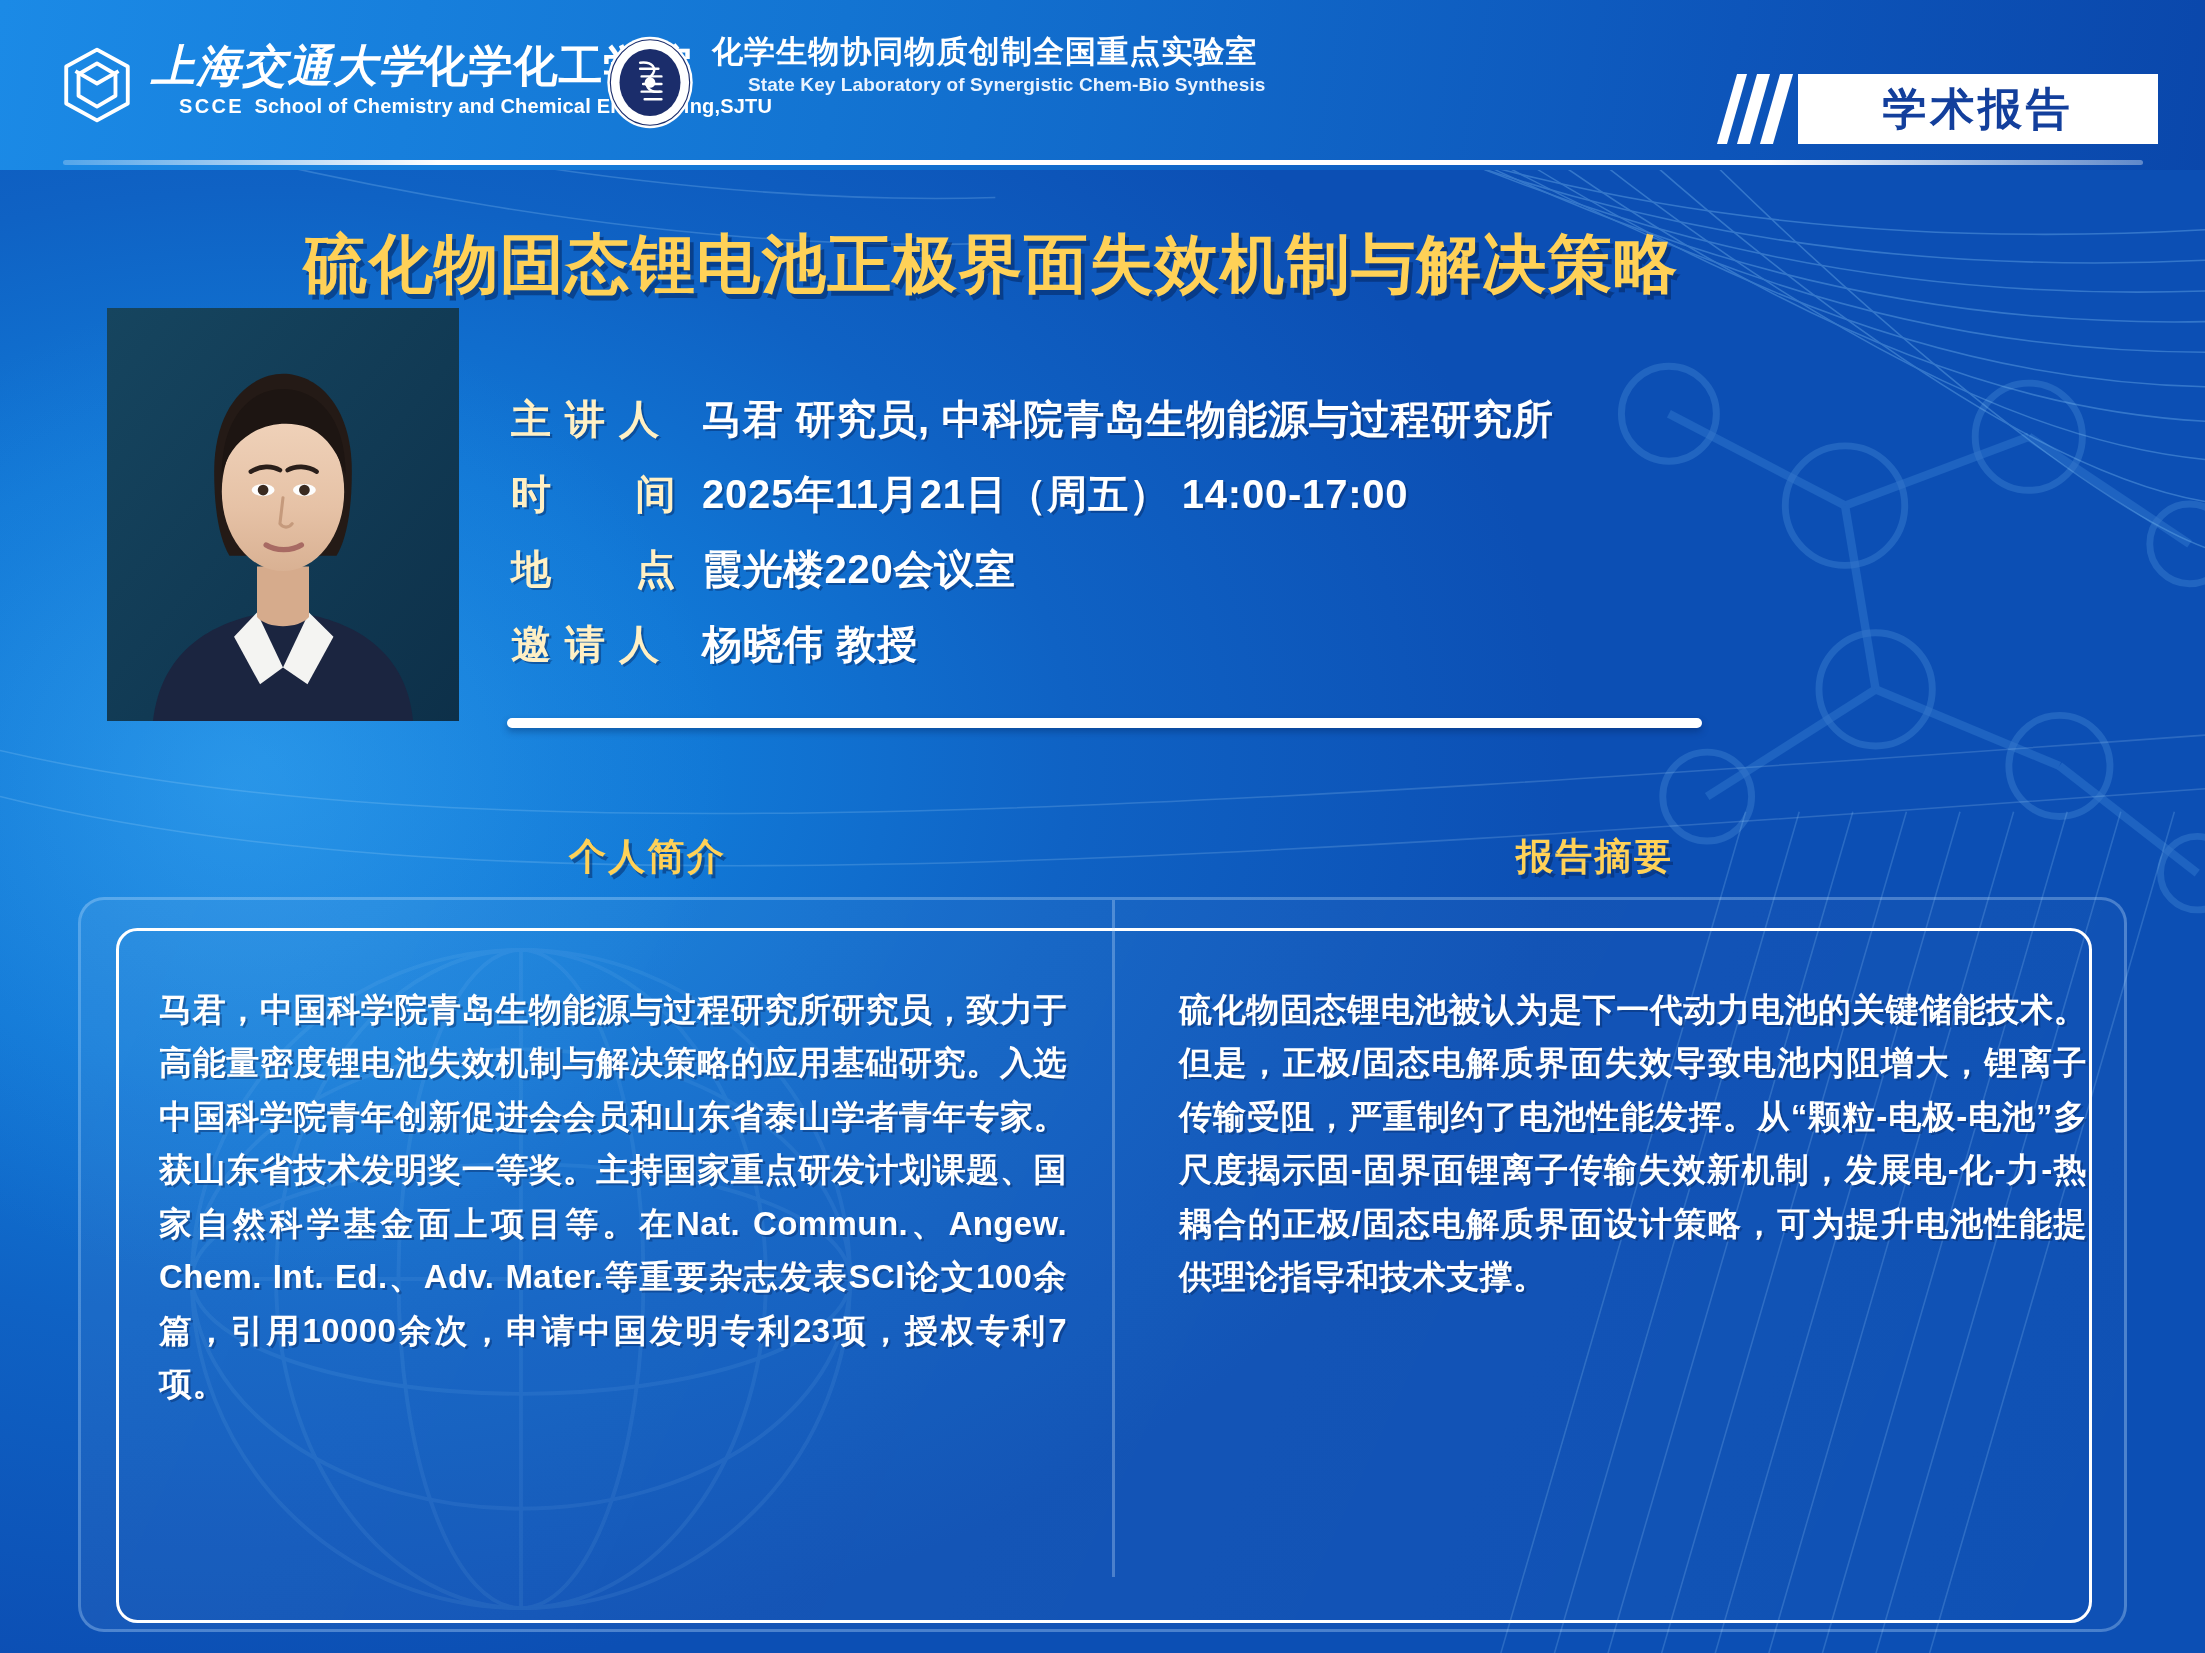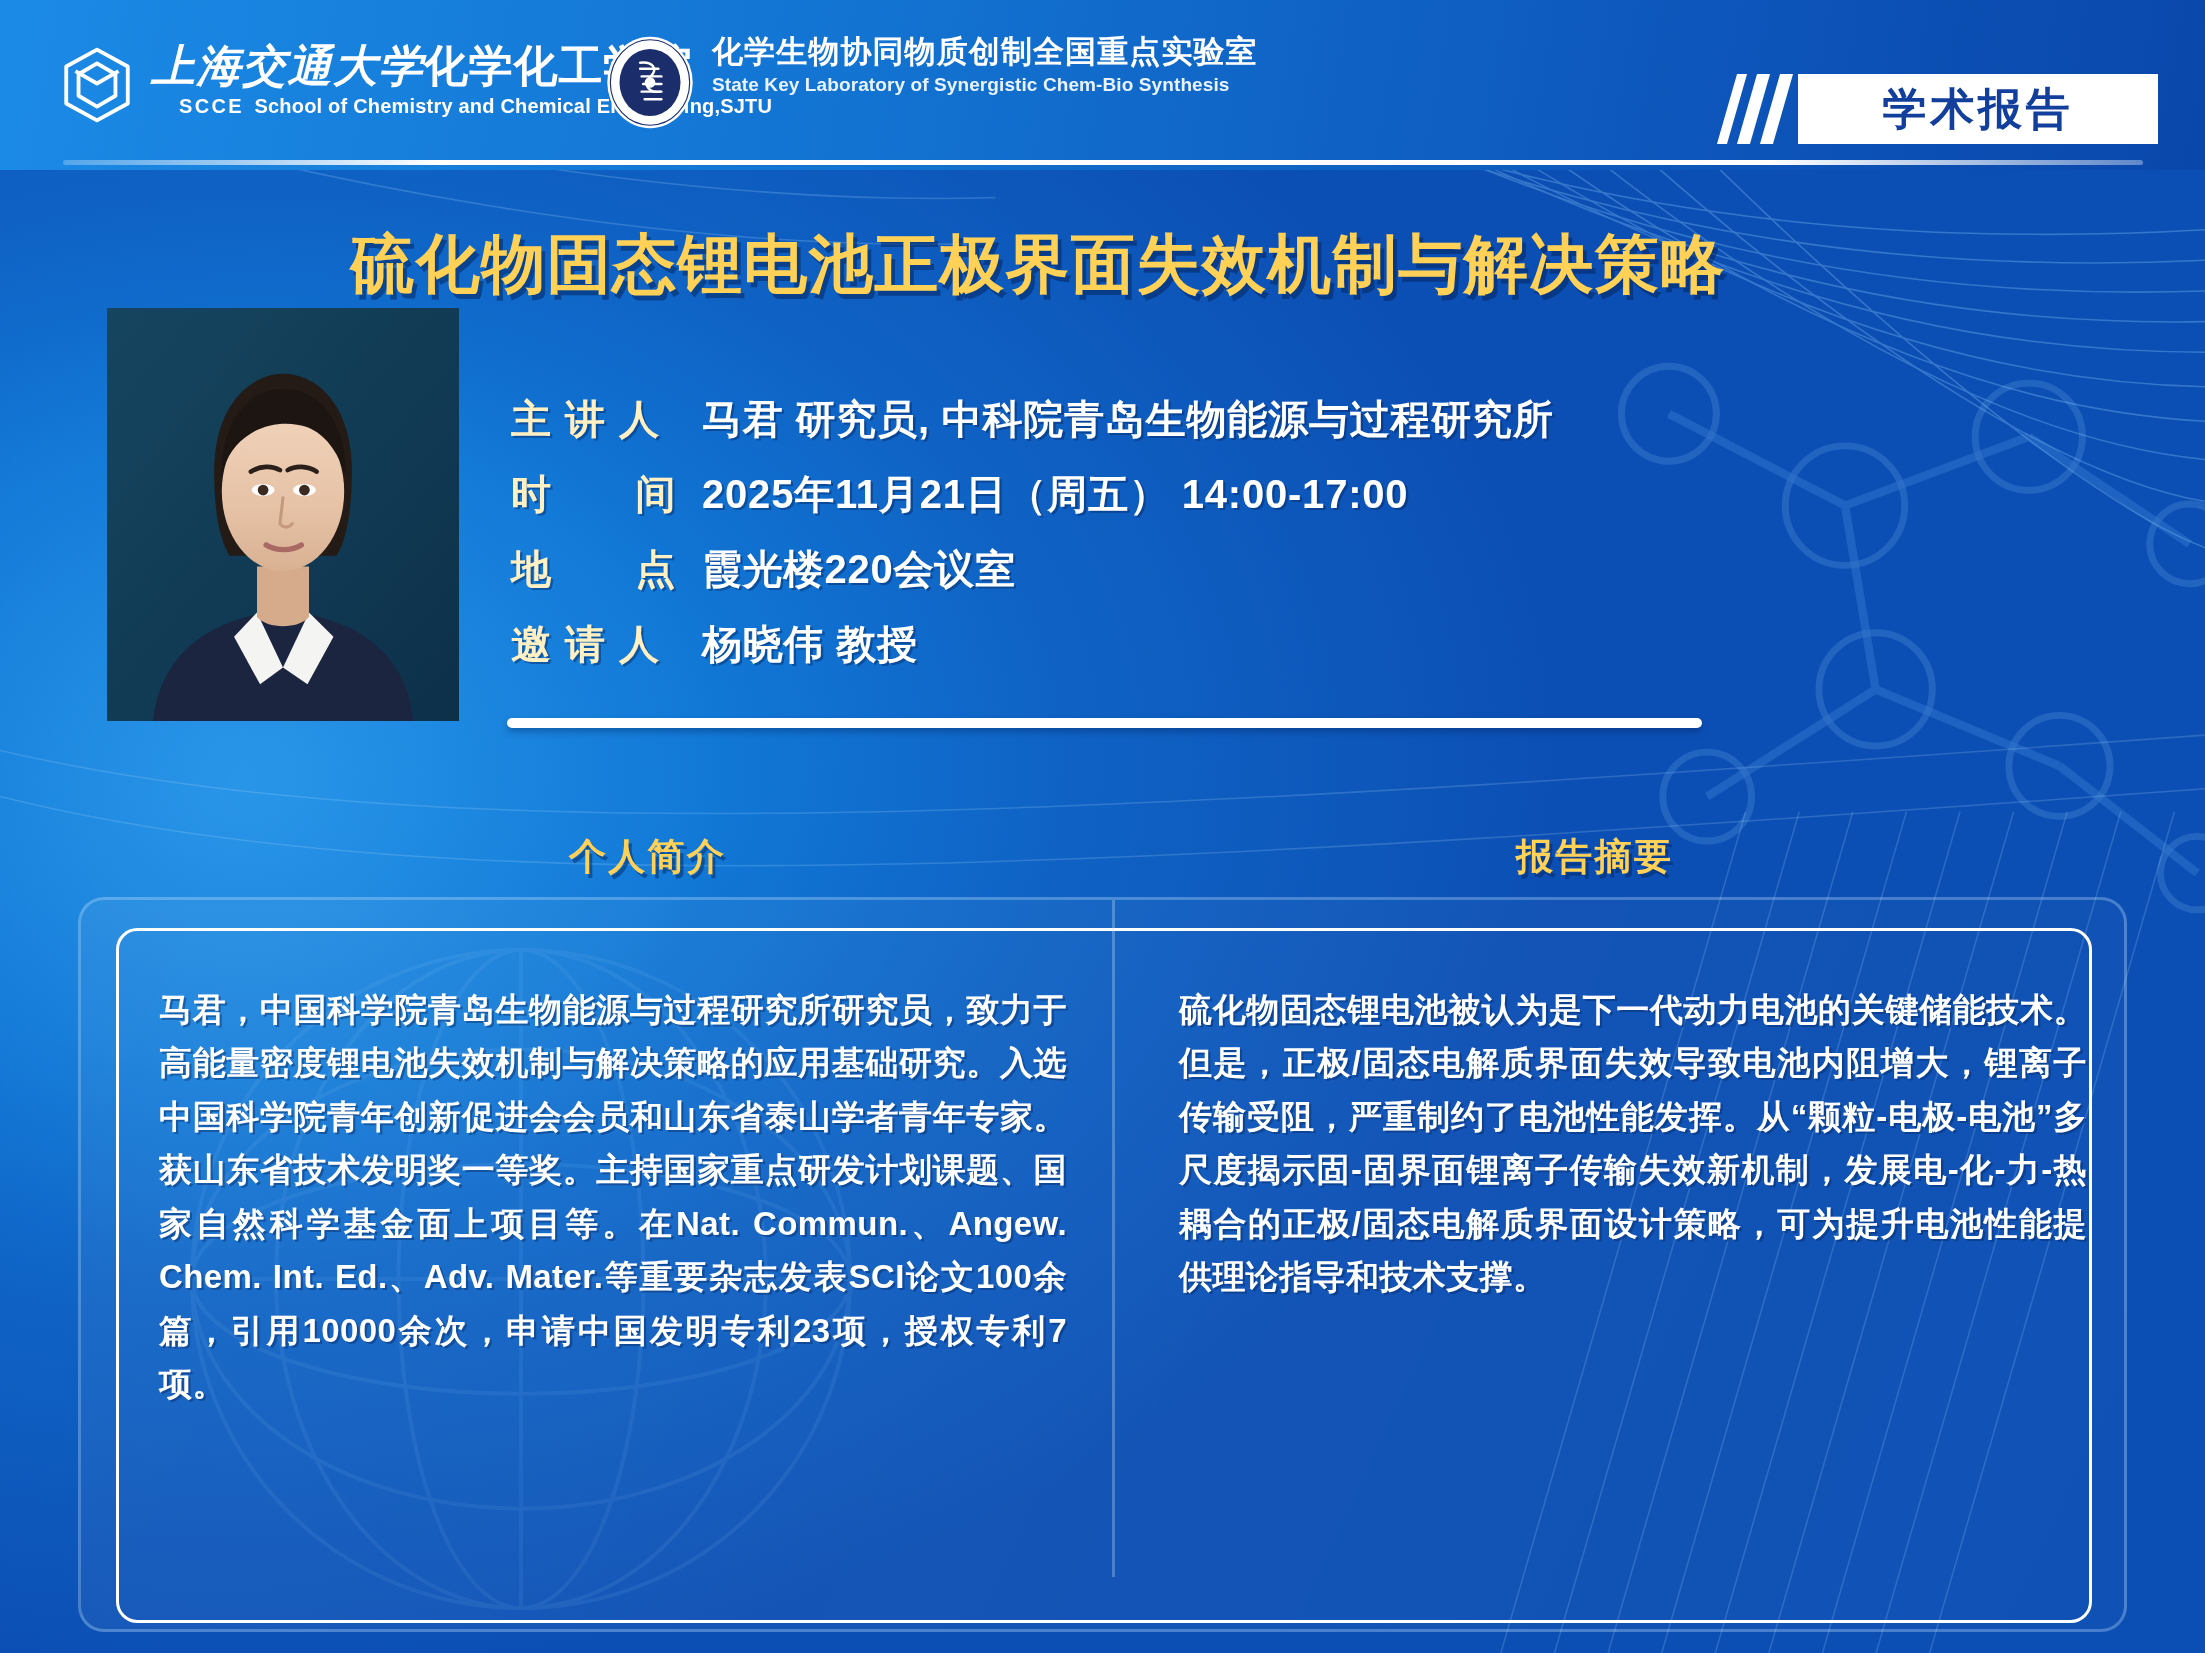--- a/index.html
+++ b/index.html
@@ -122,20 +122,21 @@
     line-height: 1.12;
   }
 
   .lab-en {
     margin-top: 3.8px;
     font-size: 19px;
     font-weight: 700;
     color: #e9f3ff;
     letter-spacing: 0.1px;
     white-space: nowrap;
+    margin-left: 36px;
   }
 
   .badge {
     position: absolute;
     right: 47px; top: 80px;
     height: 58px;
     display: flex; align-items: center;
   }
   .badge-stripes { display: flex; height: 70px; margin-right: 4.6px; }
   .badge-stripes i {
@@ -166,21 +167,20 @@
     position: absolute;
     left: 0; top: 221px;
     width: 1982px;
     text-align: center;
     font-size: 64px;
     font-weight: 700;
     color: #ffd157;
     letter-spacing: 1.5px;
     text-shadow: 3.8px 4.6px 0 rgba(4,38,96,.55);
     white-space: nowrap;
-    margin-left: 47px;
   }
 
   
   .portrait {
     position: absolute;
     left: 107px; top: 308px;
     width: 352px; height: 413px;
     background: linear-gradient(160deg, #123f5c 0%, #0f3b58 45%, #0d3350 100%);
     overflow: hidden;
   }

